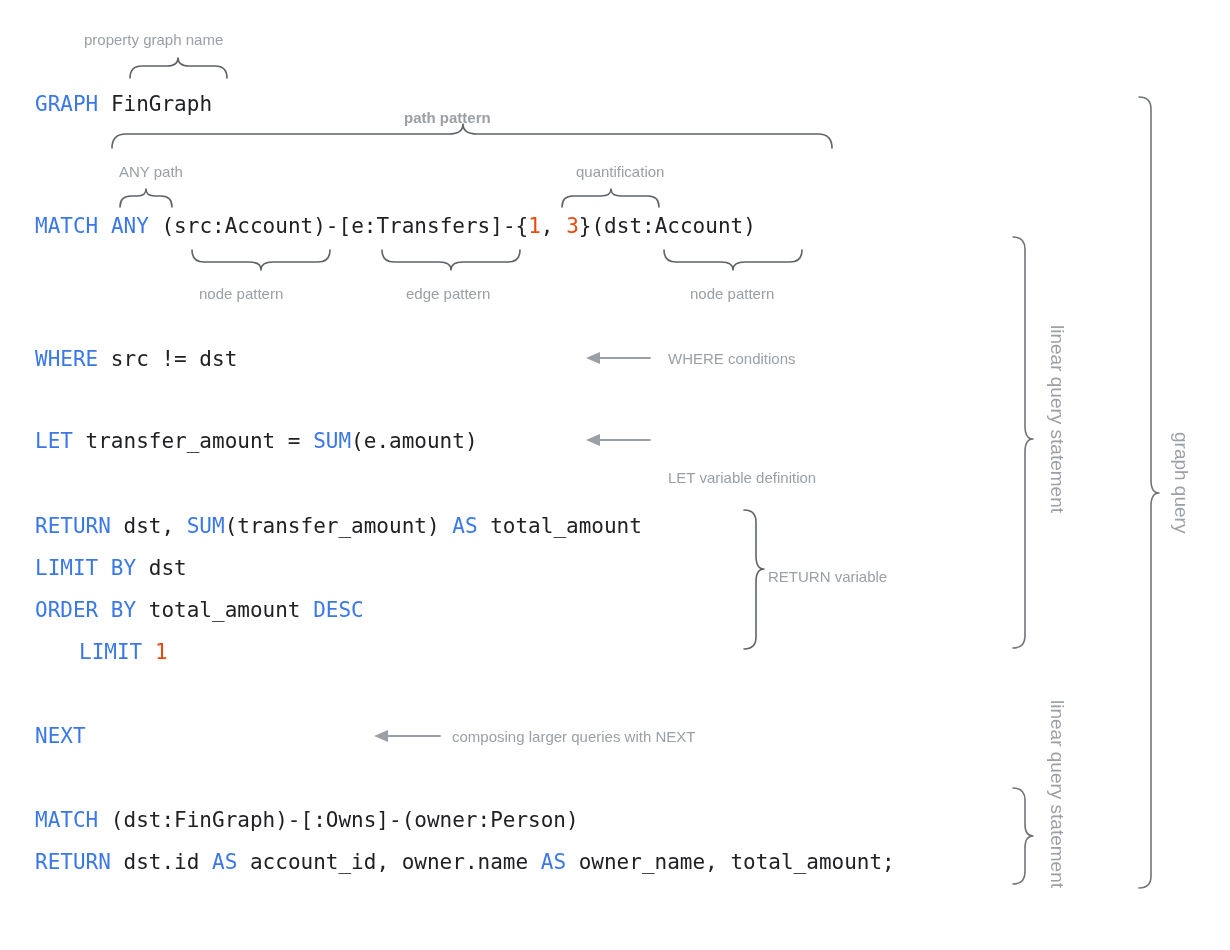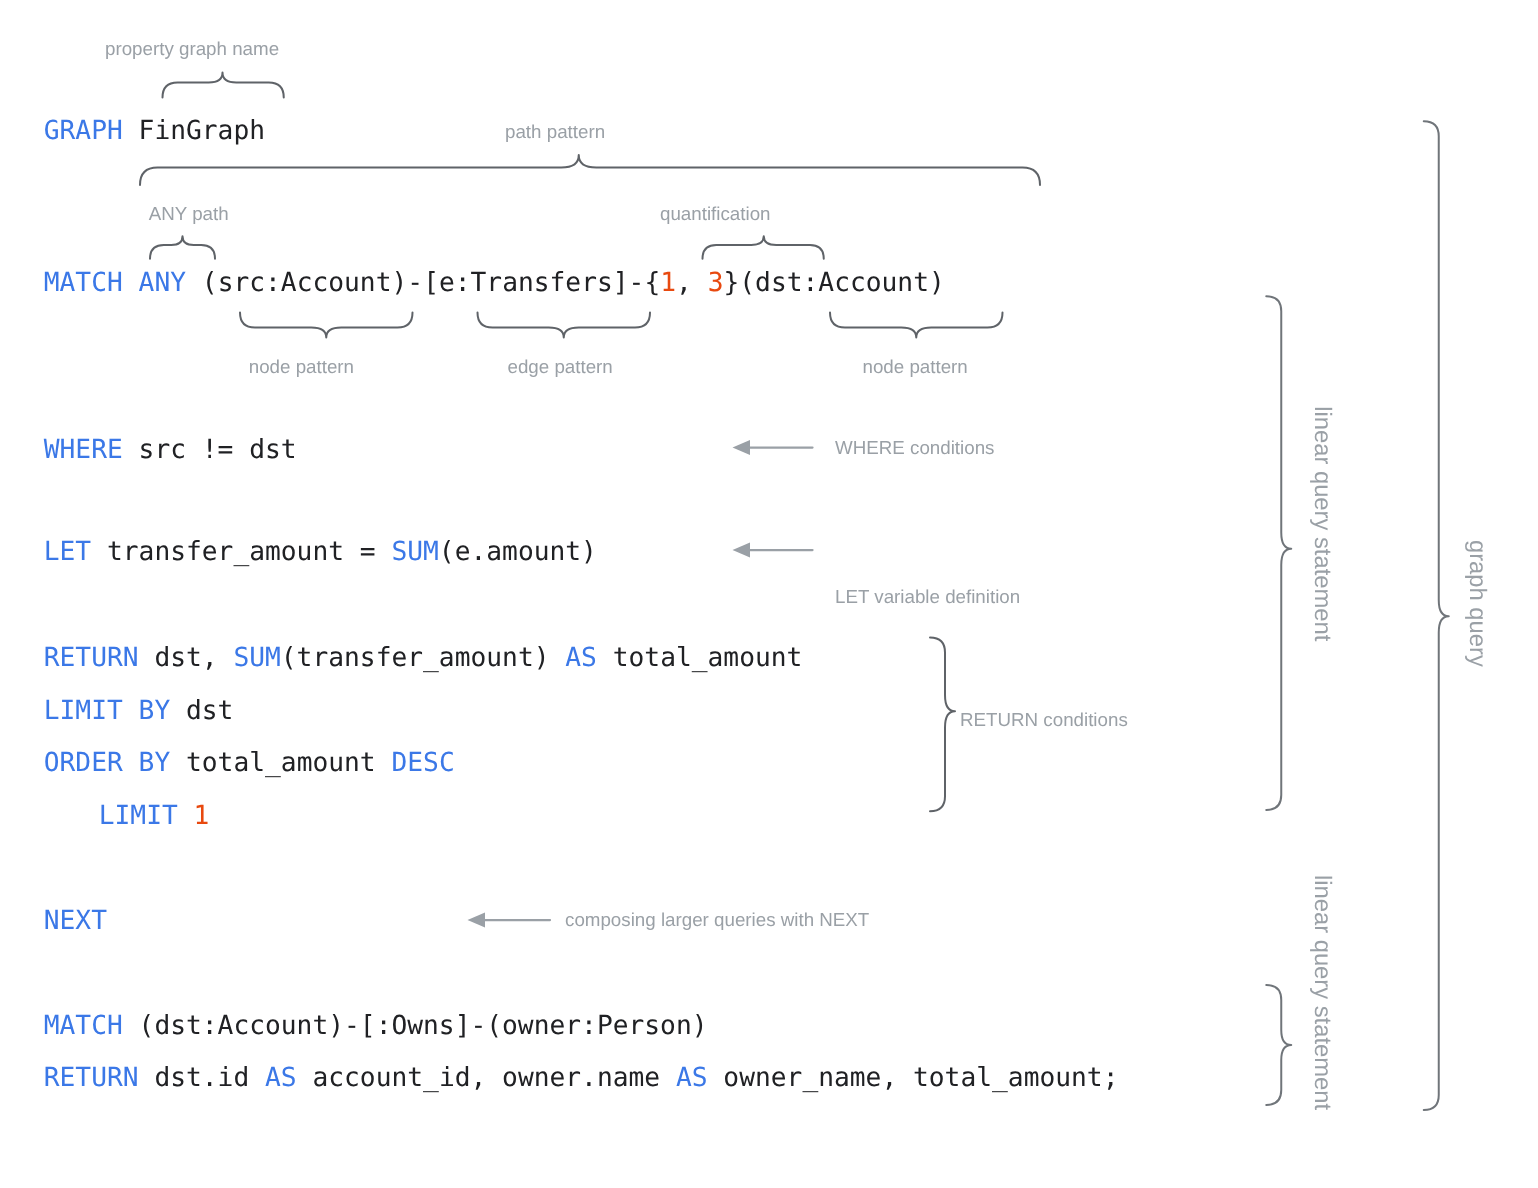--- a/index.html
+++ b/index.html
@@ -141,43 +141,43 @@
   <div class="code" style="left:35px; top:512px;"><span class="kw">RETURN</span><span class="plain"> dst, </span><span class="kw">SUM</span><span class="plain">(transfer_amount) </span><span class="kw">AS</span><span class="plain"> total_amount</span></div>
 
   <div class="code" style="left:35px; top:554px;"><span class="kw">LIMIT BY</span><span class="plain"> dst</span></div>
 
   <div class="code" style="left:35px; top:596px;"><span class="kw">ORDER BY</span><span class="plain"> total_amount </span><span class="kw">DESC</span></div>
 
   <div class="code" style="left:35px; top:638px;margin-left:44px;"><span class="kw">LIMIT</span><span class="plain"> </span><span class="num">1</span></div>
 
   <div class="code" style="left:35px; top:722px;"><span class="kw">NEXT</span></div>
 
-  <div class="code" style="left:35px; top:806px;"><span class="kw">MATCH</span><span class="plain"> (dst:Account)-[:Owns]-(owner:Person)</span></div>
+  <div class="code" style="left:35px; top:806px;"><span class="kw">MATCH</span><span class="plain"> (dst:FinGraph)-[:Owns]-(owner:Person)</span></div>
 
   <div class="code" style="left:35px; top:848px;"><span class="kw">RETURN</span><span class="plain"> dst.id </span><span class="kw">AS</span><span class="plain"> account_id, owner.name </span><span class="kw">AS</span><span class="plain"> owner_name, total_amount;</span></div>
 
   <div class="lbl" style="left:84px; top:29px;">property graph name</div>
 
-  <div class="lbl" style="left:404px; top:95px;">path pattern</div>
+  <div class="lbl" style="left:404px; top:107px;font-weight:bold;">path pattern</div>
 
   <div class="lbl" style="left:100px; top:161px;margin-left:19px;">ANY path</div>
 
-  <div class="lbl" style="left:528px; top:161px;">quantification</div>
+  <div class="lbl" style="left:576px; top:161px;">quantification</div>
 
   <div class="lbl" style="left:199px; top:283px;">node pattern</div>
 
   <div class="lbl" style="left:406px; top:283px;">edge pattern</div>
 
   <div class="lbl" style="left:690px; top:283px;">node pattern</div>
 
   <div class="lbl" style="left:668px; top:348px;">WHERE conditions</div>
 
   <div class="lbl" style="left:668px; top:430px;margin-top:37px;">LET variable definition</div>
 
-  <div class="lbl" style="left:768px; top:566px;">RETURN conditions</div>
+  <div class="lbl" style="left:768px; top:566px;">RETURN variable</div>
 
   <div class="lbl" style="left:452px; top:726px;">composing larger queries with NEXT</div>
 
   <div class="vlbl" style="left:1068px; top:325px;">linear query statement</div>
 
   <div class="vlbl" style="left:1068px; top:700px;">linear query statement</div>
 
   <div class="vlbl" style="left:1192px; top:432px;">graph query</div>
 
 </div>

